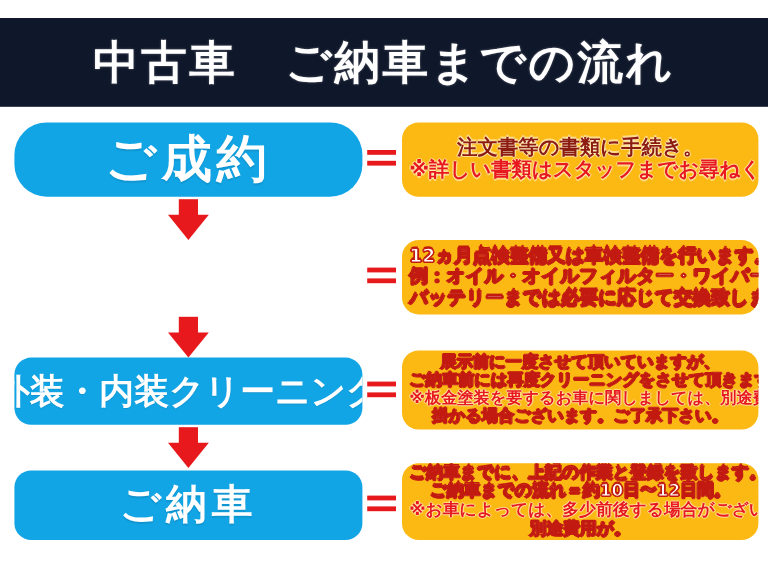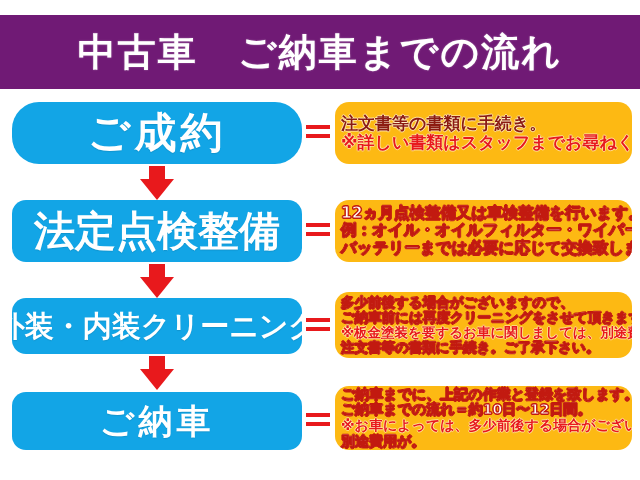--- a/index.html
+++ b/index.html
@@ -22,21 +22,21 @@
     background: #ffffff;
   }
 
   
   .header-band {
     position: absolute;
     left: 0;
     top: 15px;
     width: 640px;
     height: 74px;
-    background: #701a75;
+    background: #0f172a;
     display: flex;
     align-items: center;
     justify-content: center;
   }
   .header-title {
     color: #ffffff;
     font-size: 38px;
     font-weight: bold;
     letter-spacing: 2px;
     white-space: pre;
@@ -140,21 +140,21 @@
     padding: 4px 6px;
     overflow: hidden;
   }
   .note-1 { top: 102px; height: 62px; }
   .note-2 { top: 200px; height: 62px; }
   .note-3 { top: 292px; height: 66px; }
   .note-4 { top: 386px; height: 64px; }
 
   .note-line {
     width: 100%;
-    text-align: left;
+    text-align: center;
     font-weight: bold;
     white-space: nowrap;
     line-height: 1.12;
   }
   
   .ink-white {
     color: #ffffff;
     -webkit-text-stroke: 0.9px #c21a10;
     text-shadow:
        1px 0 0 #c21a10, -1px 0 0 #c21a10,
@@ -201,23 +201,20 @@
   <div class="note-box note-1">
     <div class="note-line ink-maroon">注文書等の書類に手続き。</div>
     <div class="note-line ink-red">※詳しい書類はスタッフまでお尋ねください。</div>
   </div>
 
   <div class="down-arrow arrow-1">
     <span class="stem"></span>
     <span class="head"></span>
   </div>
 
-  <div class="step-box step-2">
-    <span class="step-label">法定点検整備</span>
-  </div>
 
   <div class="equals eq-2">
     <span class="bar top"></span>
     <span class="bar bottom"></span>
   </div>
 
   <div class="note-box note-2">
     <div class="note-line ink-white">12ヵ月点検整備又は車検整備を行います。</div>
     <div class="note-line ink-white">例：オイル・オイルフィルター・ワイパーゴム</div>
     <div class="note-line ink-white">バッテリーまでは必要に応じて交換致します。</div>
@@ -231,24 +228,24 @@
   <div class="step-box step-3">
     <span class="step-label">外装・内装クリーニング</span>
   </div>
 
   <div class="equals eq-3">
     <span class="bar top"></span>
     <span class="bar bottom"></span>
   </div>
 
   <div class="note-box note-3">
-    <div class="note-line ink-white">多少前後する場合がございますので、</div>
+    <div class="note-line ink-white">展示前に一度させて頂いていますが、</div>
     <div class="note-line ink-white">ご納車前には再度クリーニングをさせて頂きます。</div>
     <div class="note-line ink-red">※板金塗装を要するお車に関しましては、別途費用が</div>
-    <div class="note-line ink-white">注文書等の書類に手続き。ご了承下さい。</div>
+    <div class="note-line ink-white">掛かる場合ございます。ご了承下さい。</div>
   </div>
 
   <div class="down-arrow arrow-3">
     <span class="stem"></span>
     <span class="head"></span>
   </div>
 
   <div class="step-box step-4">
     <span class="step-label">ご納車</span>
   </div>

